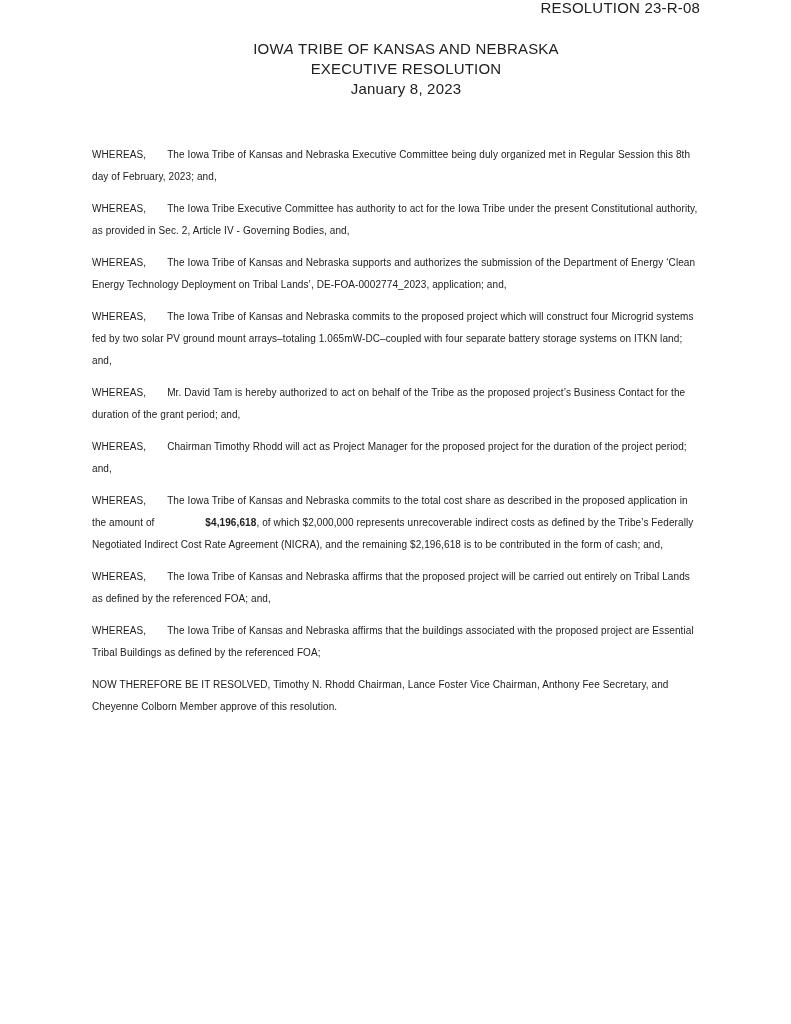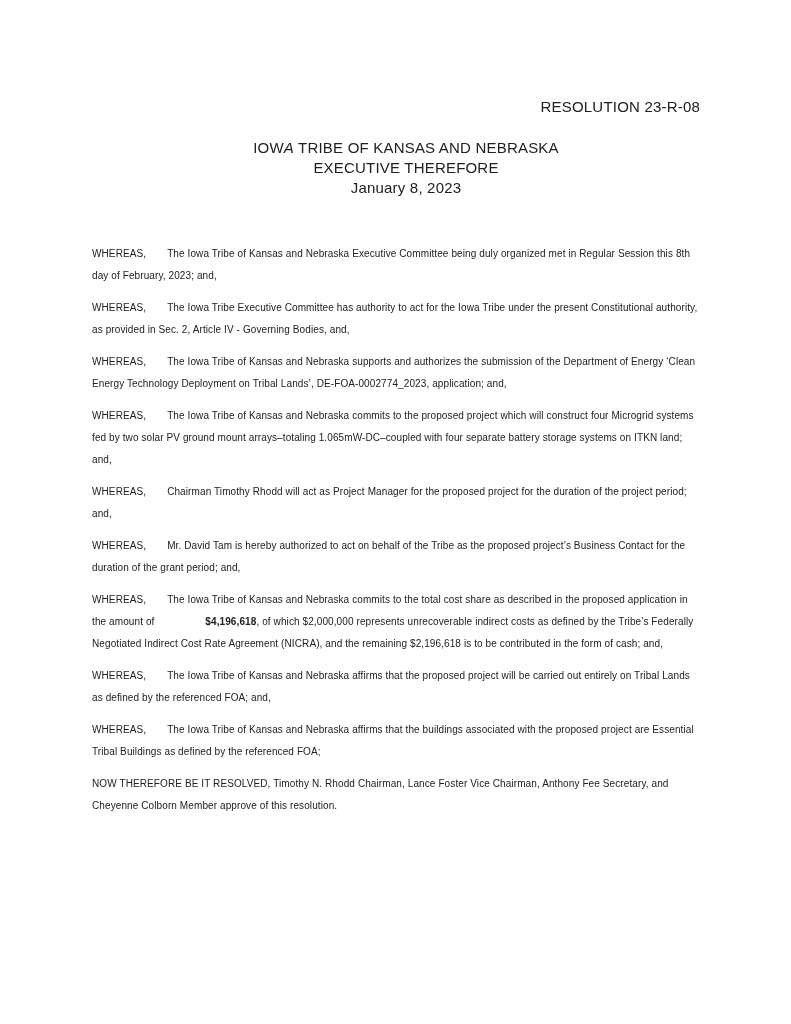--- a/index.html
+++ b/index.html
@@ -8,21 +8,20 @@
     background: #ffffff;
   }
   .page {
     position: relative;
     width: 791px;
     height: 988px;
     background: #ffffff;
     font-family: "Liberation Sans", "DejaVu Sans", sans-serif;
     color: #212121;
     box-sizing: border-box;
-    padding-top: 99px;
     overflow: hidden;
   }
   .res-number {
     text-align: right;
     margin-right: 91px;
     font-size: 15px;
     line-height: 16px;
     letter-spacing: 0.2px;
     white-space: nowrap;
   }
@@ -57,29 +56,29 @@
   i { font-style: italic; }
 </style>
 </head>
 <body>
 
 <div class="page">
   <div class="res-number">RESOLUTION 23-R-08</div>
 
   <div class="title-block">
     <div class="title-line" id="title-line">IOW<i>A</i> TRIBE OF KANSAS AND NEBRASKA</div>
-    <div class="title-line">EXECUTIVE THEREFORE</div>
+    <div class="title-line">EXECUTIVE RESOLUTION</div>
     <div class="title-line">January 8, 2023</div>
   </div>
 
   <div class="doc-body" id="doc-body">
       <p><span class="whereas-label">WHEREAS,</span><span class="tab-gap"></span><span>The Iowa Tribe of Kansas and Nebraska Executive Committee being duly organized met in Regular Session this 8th day of February, 2023; and,</span></p>
       <p><span class="whereas-label">WHEREAS,</span><span class="tab-gap"></span><span>The Iowa Tribe Executive Committee has authority to act for the Iowa Tribe under the present Constitutional authority, as provided in Sec. 2, Article IV - Governing Bodies, and,</span></p>
       <p><span class="whereas-label">WHEREAS,</span><span class="tab-gap"></span><span>The Iowa Tribe of Kansas and Nebraska supports and authorizes the submission of the Department of Energy ‘Clean Energy Technology Deployment on Tribal Lands’, DE-FOA-0002774_2023, application; and,</span></p>
       <p><span class="whereas-label">WHEREAS,</span><span class="tab-gap"></span><span>The Iowa Tribe of Kansas and Nebraska commits to the proposed project which will construct four Microgrid systems fed by two solar PV ground mount arrays–totaling 1.065mW-DC–coupled with four separate battery storage systems on ITKN land; and,</span></p>
+      <p><span class="whereas-label">WHEREAS,</span><span class="tab-gap"></span><span>Mr. David Tam is hereby authorized to act on behalf of the Tribe as the proposed project’s Business Contact for the duration of the grant period; and,</span></p>
       <p><span class="whereas-label">WHEREAS,</span><span class="tab-gap"></span><span>Chairman Timothy Rhodd will act as Project Manager for the proposed project for the duration of the project period; and,</span></p>
-      <p><span class="whereas-label">WHEREAS,</span><span class="tab-gap"></span><span>Mr. David Tam is hereby authorized to act on behalf of the Tribe as the proposed project’s Business Contact for the duration of the grant period; and,</span></p>
       <p><span class="whereas-label">WHEREAS,</span><span class="tab-gap"></span><span>The Iowa Tribe of Kansas and Nebraska commits to the total cost share as described in the proposed application in the amount of <b>$4,196,618</b>, of which $2,000,000 represents unrecoverable indirect costs as defined by the Tribe’s Federally Negotiated Indirect Cost Rate Agreement (NICRA), and the remaining $2,196,618 is to be contributed in the form of cash; and,</span></p>
       <p><span class="whereas-label">WHEREAS,</span><span class="tab-gap"></span><span>The Iowa Tribe of Kansas and Nebraska affirms that the proposed project will be carried out entirely on Tribal Lands as defined by the referenced FOA; and,</span></p>
       <p><span class="whereas-label">WHEREAS,</span><span class="tab-gap"></span><span>The Iowa Tribe of Kansas and Nebraska affirms that the buildings associated with the proposed project are Essential Tribal Buildings as defined by the referenced FOA;</span></p>
       <p><span>NOW THEREFORE BE IT RESOLVED, Timothy N. Rhodd Chairman, Lance Foster Vice Chairman, Anthony Fee Secretary, and Cheyenne Colborn Member approve of this resolution.</span></p>
     </div>
 </div>
 
 </body></html>

